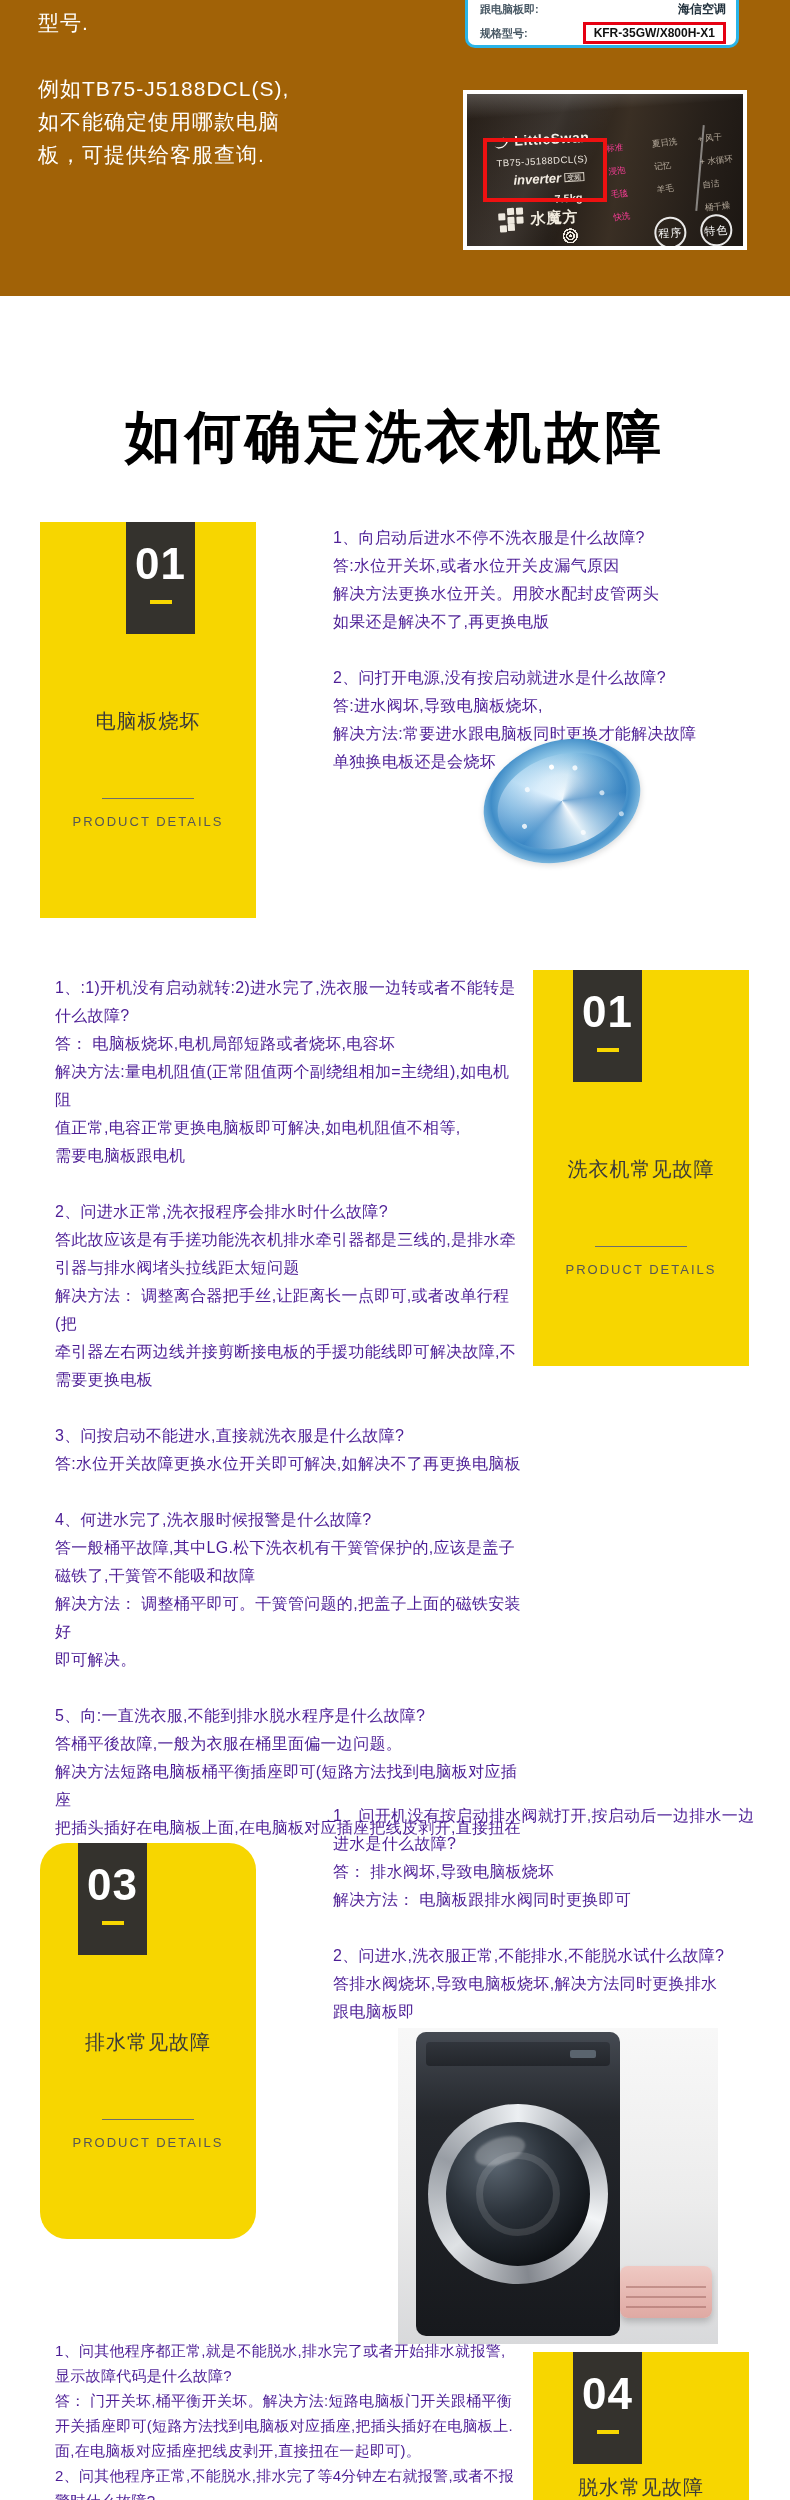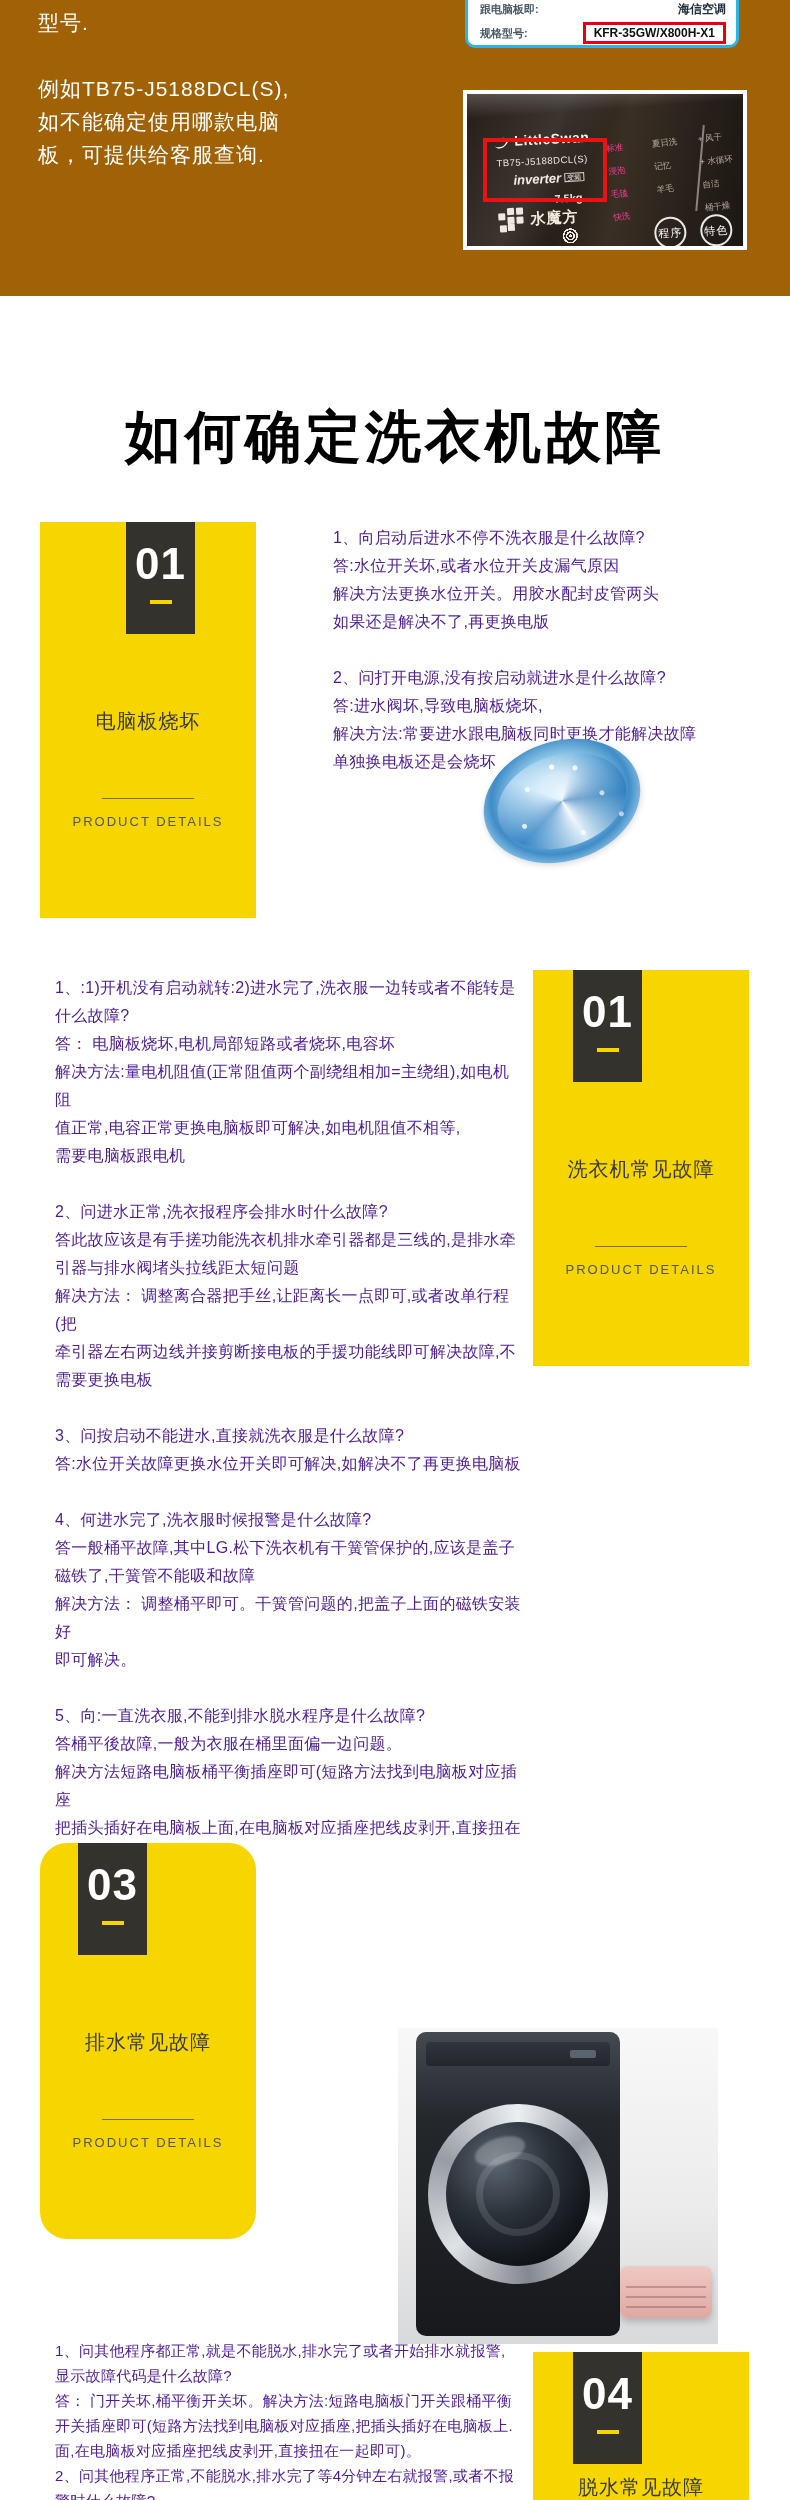--- a/index.html
+++ b/index.html
@@ -268,20 +268,28 @@
   <div class="yellow-block" style="left:40px;top:1843px;border-radius:27px;">
     <div class="badge" style="left:38px;">
       <div class="badge-num">03</div>
       <div class="badge-dash"></div>
     </div>
     <div class="block-title">排水常见故障</div>
     <div class="block-divider"></div>
     <div class="block-details">PRODUCT DETAILS</div>
   </div>
 
+  <div class="qa" style="left:333px;top:1802px;width:445px;">1、问开机没有按启动排水阀就打开,按启动后一边排水一边
+进水是什么故障?
+答： 排水阀坏,导致电脑板烧坏
+解决方法： 电脑板跟排水阀同时更换即可
+
+2、问进水,洗衣服正常,不能排水,不能脱水试什么故障?
+答排水阀烧坏,导致电脑板烧坏,解决方法同时更换排水
+跟电脑板即</div>
 
   <div class="washer-photo">
     <div class="washer-body">
       <div class="washer-strip">
         <div class="washer-led"></div>
       </div>
       <div class="door-ring">
         <div class="door-glass">
           <div class="door-shine"></div>
           <div class="door-inner"></div>

